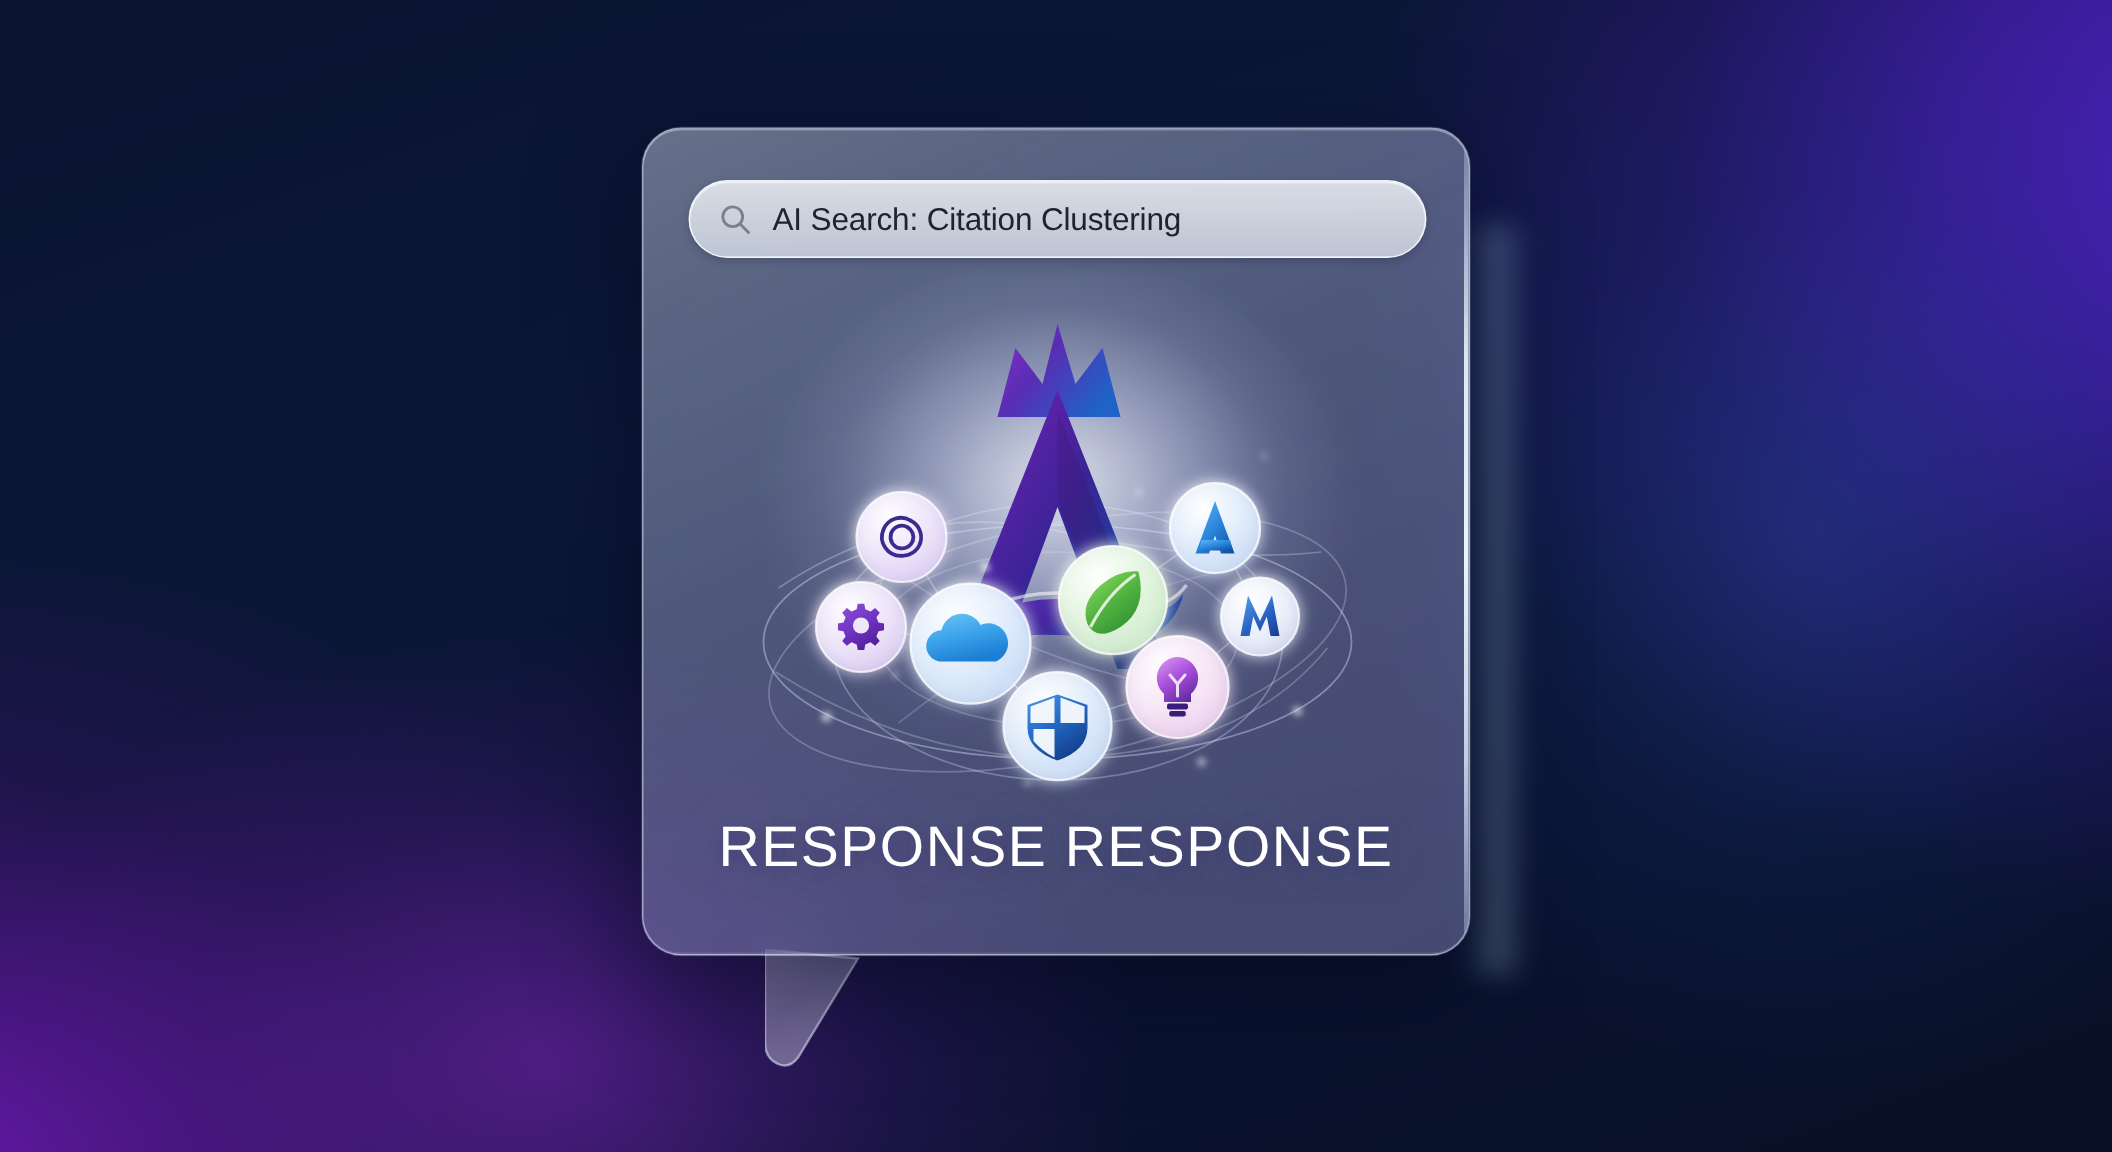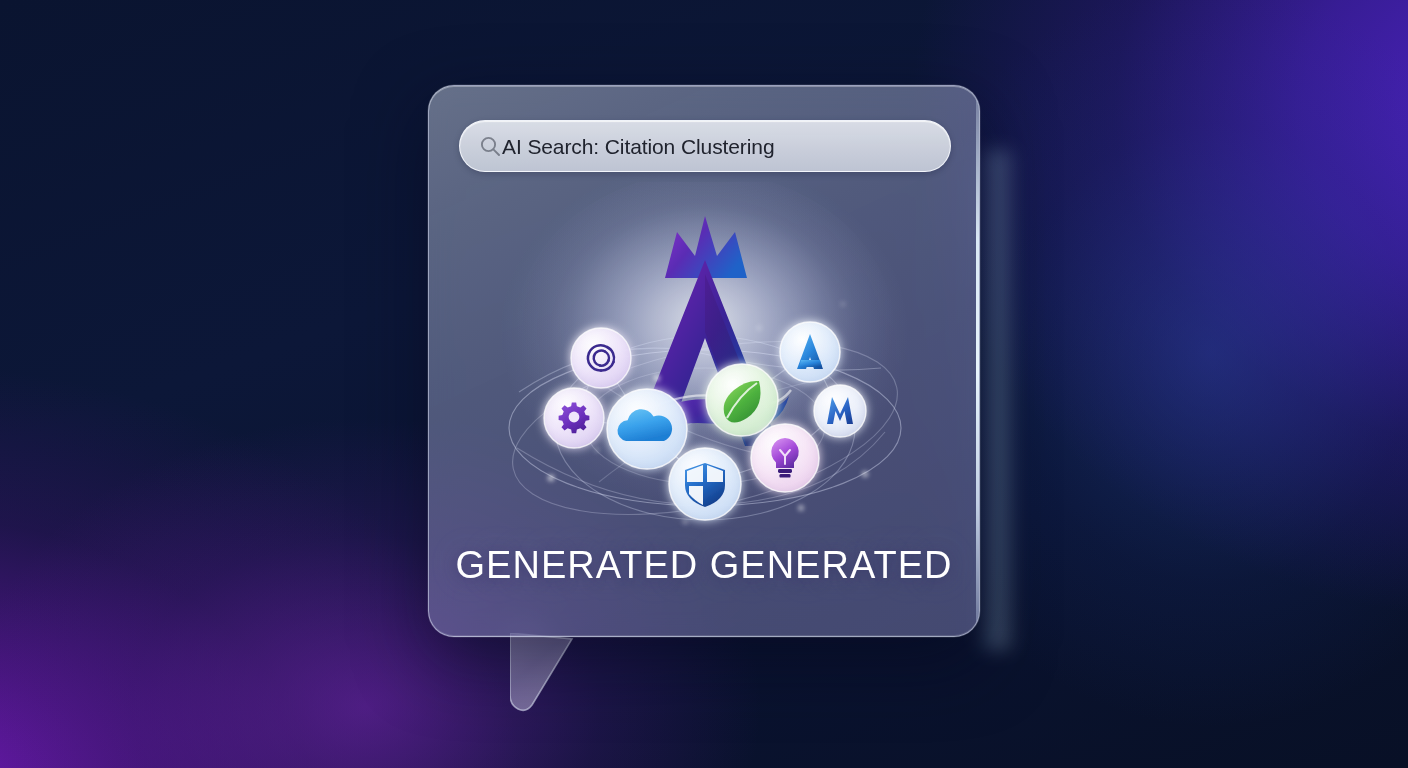--- a/index.html
+++ b/index.html
@@ -139,20 +139,21 @@
     background:linear-gradient(to bottom,
       rgba(222,226,234,0.96) 0%,
       rgba(208,213,224,0.95) 55%,
       rgba(196,202,216,0.95) 100%);
     border:1.5px solid rgba(248,250,255,0.85);
     box-shadow:
       0 2px 6px rgba(10,14,40,0.22),
       inset 0 1px 1px rgba(255,255,255,0.75);
     display:flex; align-items:center;
     padding:0 18px;
+    gap:13px;
   }
   .search-icon { width:24px; height:24px; flex:0 0 24px; opacity:0.62; }
   .search-icon svg { display:block; }
   .search-text {
     font-size:21px;
     color:#20232e;
     letter-spacing:-0.1px;
     white-space:nowrap;
     line-height:1;
   }
@@ -443,17 +444,17 @@
             <circle cx="436" cy="292" r="2.6" opacity="0.90"></circle>
             <circle cx="372" cy="326" r="2.4" opacity="0.85"></circle>
             <circle cx="168" cy="268" r="1.8" opacity="0.70"></circle>
             <circle cx="330" cy="146" r="1.8" opacity="0.65"></circle>
             <circle cx="414" cy="122" r="1.6" opacity="0.55"></circle>
             <circle cx="256" cy="340" r="1.9" opacity="0.65"></circle>
           </g>
         </svg>
       </div>
 
-      <div class="caption">GENERATED GENERATED</div>
+      <div class="caption">RESPONSE RESPONSE</div>
 
     </div>
   </div>
 </div>
 
 </body></html>

